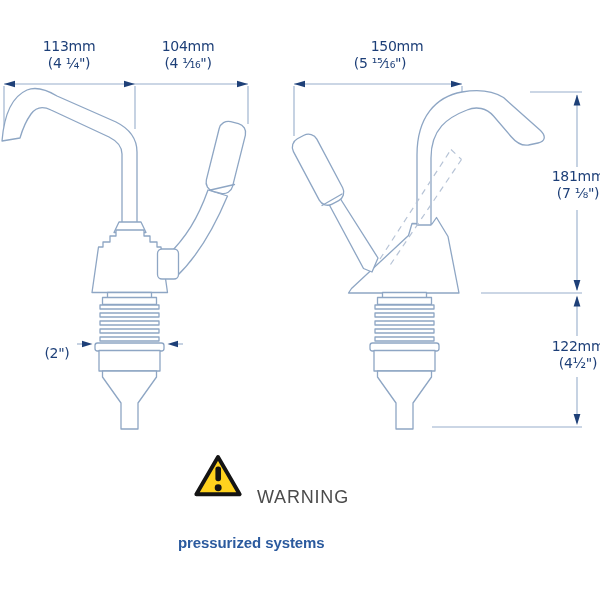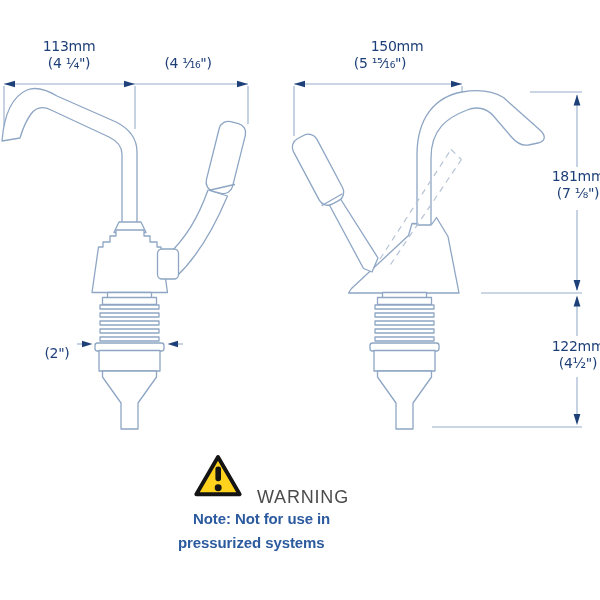--- a/index.html
+++ b/index.html
@@ -120,20 +120,21 @@
       <path class="draw" d="M327.5,201.5 L338,195 L378,258 L372,272 L363.5,268.5 Z"></path>
       <rect class="draw" x="305" y="132.5" width="26.5" height="74" rx="9.5" transform="rotate(-28 318.5 170)"></rect>
       <line class="draw-open" x1="322" y1="205.5" x2="342" y2="194"></line>
       <use href="#base-stack" transform="translate(404.5,0)"></use>
     </g>
   </svg>
 
   <div class="dim-label" style="left:14px;top:38px">113mm</div>
   <div class="dim-label" style="left:14px;top:55px">(4 ¼")</div>
 
+  <div class="dim-label" style="left:133px;top:38px">104mm</div>
   <div class="dim-label" style="left:133px;top:55px">(4 ¹⁄₁₆")</div>
 
   <div class="dim-label" style="left:342px;top:38px">150mm</div>
   <div class="dim-label" style="left:325px;top:55px">(5 ¹⁵⁄₁₆")</div>
 
   <div class="dim-label" style="left:523px;top:168px">181mm</div>
   <div class="dim-label" style="left:523px;top:185px">(7 ⅛")</div>
 
   <div class="dim-label" style="left:523px;top:338px">122mm</div>
   <div class="dim-label" style="left:523px;top:355px">(4½")</div>
@@ -142,16 +143,15 @@
 
 
   <div class="warning-icon">
     <svg width="52" height="50" viewBox="0 0 60 56">
       <path d="M30,6 L55,49 L5,49 Z" fill="#ffd21e" stroke="#141414" stroke-width="4.5" stroke-linejoin="round"></path>
       <rect x="27" y="17" width="6.5" height="17" rx="3" fill="#141414"></rect>
       <circle cx="30.2" cy="41.5" r="4" fill="#141414"></circle>
     </svg>
   </div>
   <div class="warning-label" style="left:257px;top:487px">WARNING</div>
-  <div class="note-line" style="left:193px;top:510px">Note: Not for use in</div>
   <div class="note-line" style="left:178px;top:534px">pressurized systems</div>
 
 </div>
 
 </body></html>

